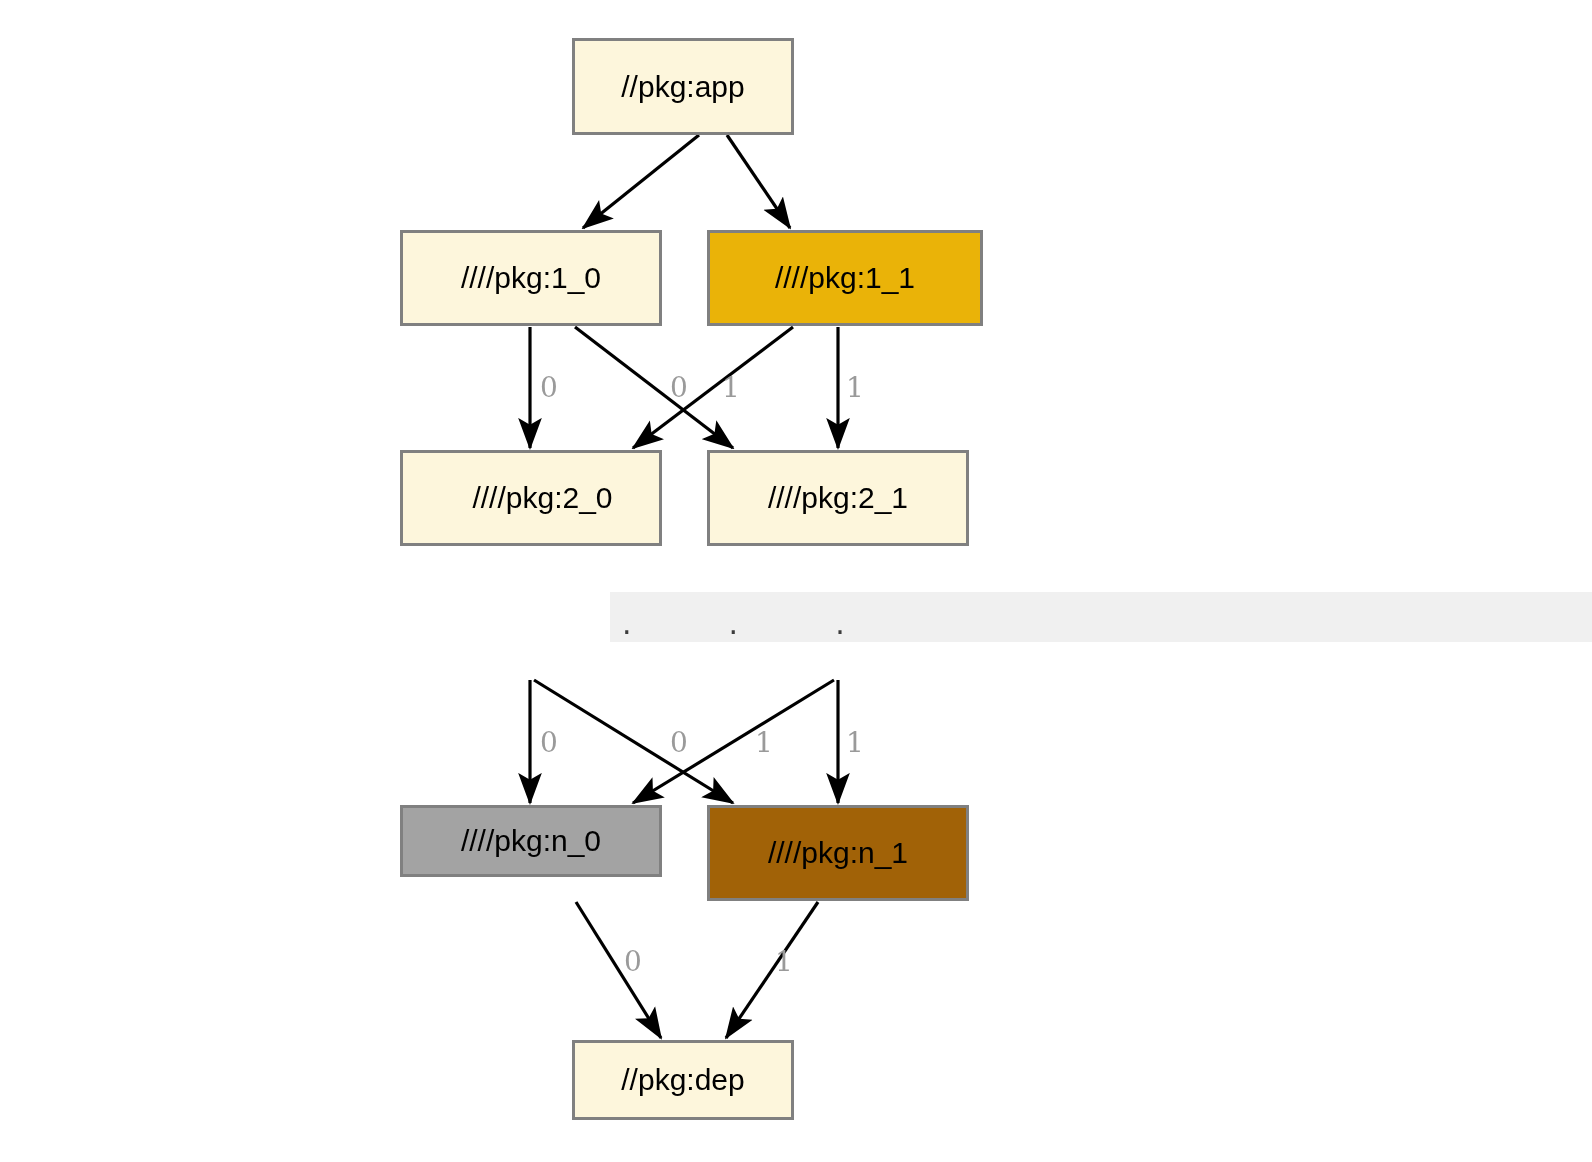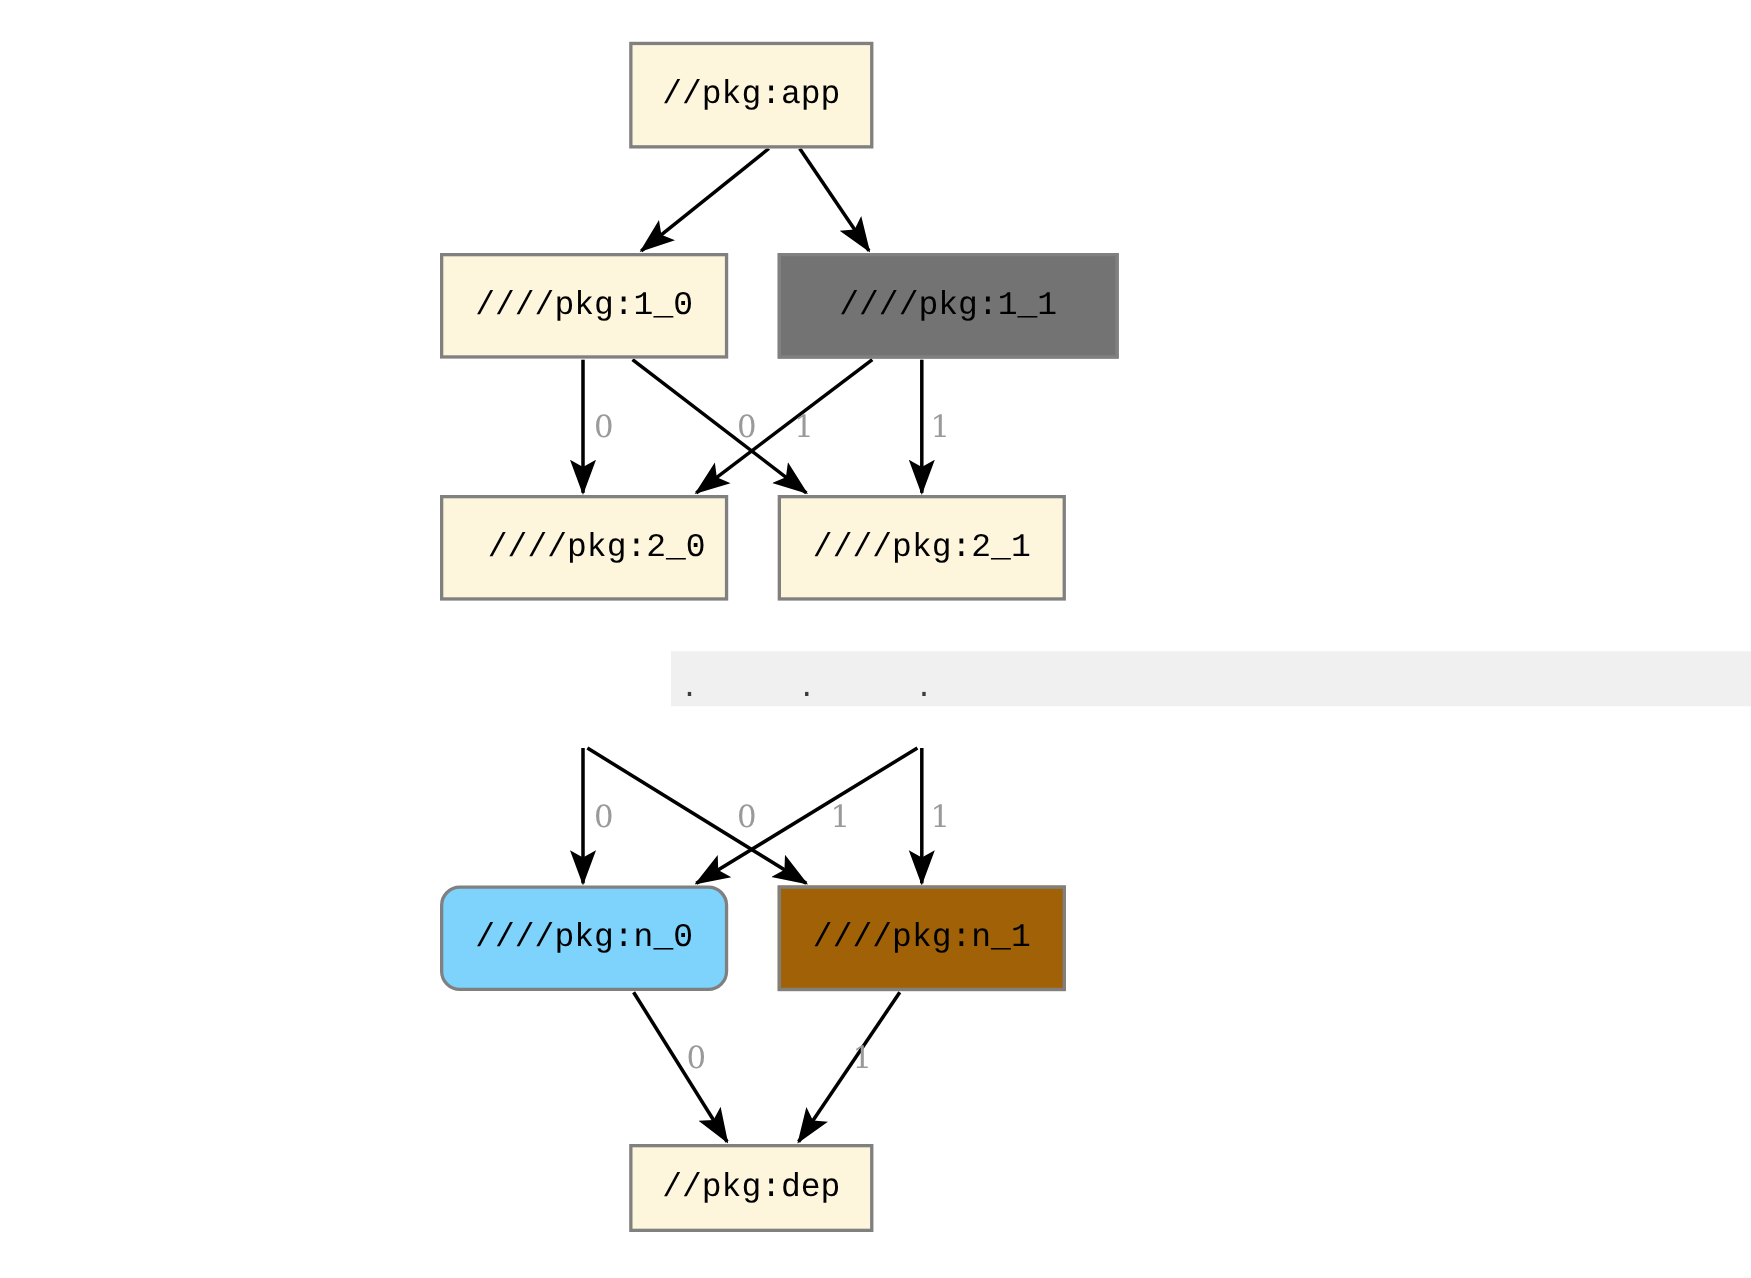--- a/index.html
+++ b/index.html
@@ -29,21 +29,21 @@
   .node-box {
     position: absolute;
     box-sizing: border-box;
     background: #fdf6dc;
     border: 3px solid #808080;
     display: flex;
     align-items: center;
     justify-content: center;
   }
   .node-label {
-    font-family: Liberation Mono, monospace;
+    font-family: Liberation Sans, sans-serif;
     font-size: 30px;
     color: #000000;
     white-space: pre;
     letter-spacing: 0px;
   }
   .edge-label {
     position: absolute;
     font-family: "DejaVu Serif", "Liberation Serif", serif;
     font-size: 28px;
     color: #9a9a9a;
@@ -94,30 +94,30 @@
       </g>
   </svg>
 
   <div id="node-layer">
       <div class="node-box" style="left: 572px; top: 38px; width: 222px; height: 97px; background: rgb(253, 246, 220); border-color: rgb(128, 128, 128);">
         <span class="node-label">//pkg:app</span>
       </div>
       <div class="node-box" style="left: 400px; top: 230px; width: 262px; height: 96px; background: rgb(253, 246, 220); border-color: rgb(128, 128, 128); align-items: center;">
         <span class="node-label">////pkg:1_0</span>
       </div>
-      <div class="node-box" style="left: 707px; top: 230px; width: 310px; height: 96px; background: #737373; border-color: rgb(128, 128, 128);">
+      <div class="node-box" style="left: 707px; top: 230px; width: 276px; height: 96px; background: #eab308; border-color: rgb(128, 128, 128);">
         <span class="node-label">////pkg:1_1</span>
       </div>
       <div class="node-box" style="left: 400px; top: 450px; width: 262px; height: 96px; background: rgb(253, 246, 220); border-color: rgb(128, 128, 128); padding-left: 23px;">
         <span class="node-label">////pkg:2_0</span>
       </div>
       <div class="node-box" style="left: 707px; top: 450px; width: 262px; height: 96px; background: rgb(253, 246, 220); border-color: rgb(128, 128, 128);">
         <span class="node-label">////pkg:2_1</span>
       </div>
-      <div class="node-box" style="left: 400px; top: 805px; width: 262px; height: 96px; background: #7dd3fc; border-color: rgb(128, 128, 128); border-radius: 18px;">
+      <div class="node-box" style="left: 400px; top: 805px; width: 262px; height: 72px; background: #a3a3a3; border-color: rgb(128, 128, 128);">
         <span class="node-label">////pkg:n_0</span>
       </div>
       <div class="node-box" style="left: 707px; top: 805px; width: 262px; height: 96px; background: #a16207; border-color: rgb(128, 128, 128);">
         <span class="node-label">////pkg:n_1</span>
       </div>
       <div class="node-box" style="left: 572px; top: 1040px; width: 222px; height: 80px; background: rgb(253, 246, 220); border-color: rgb(128, 128, 128);">
         <span class="node-label">//pkg:dep</span>
       </div>
     </div>
   <div id="edge-label-layer">

